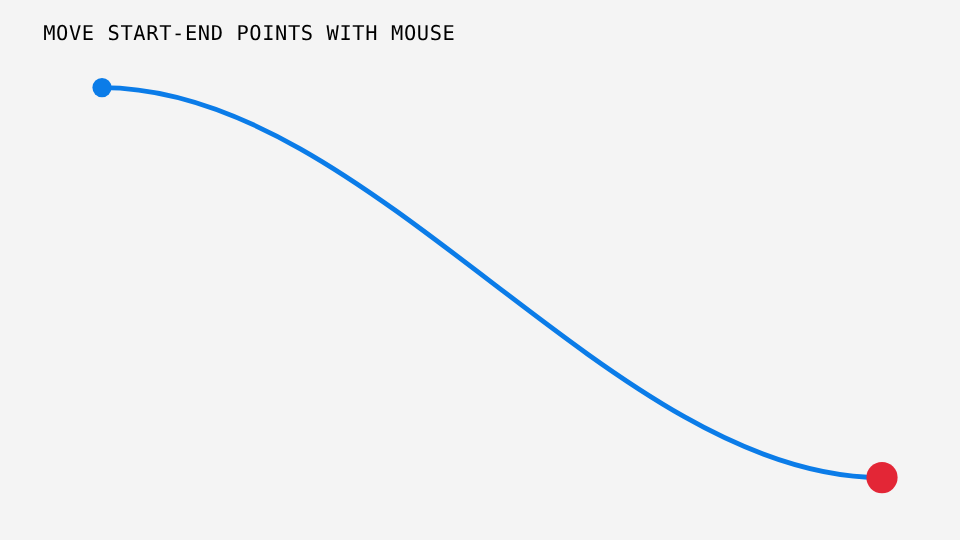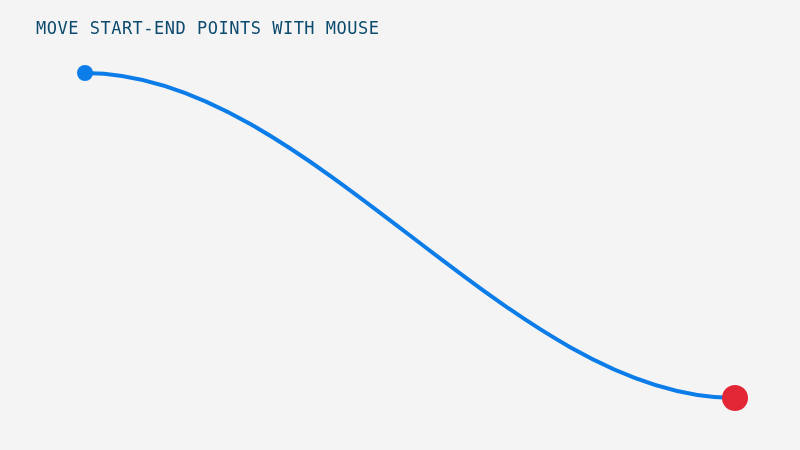--- a/index.html
+++ b/index.html
@@ -66,17 +66,17 @@
     <svg id="scene" width="800" height="450" viewBox="0 0 800 450">
 
       <path class="curve-path" stroke="#0b7ce8" stroke-width="4" d="M 85 73 C 310 73 510 398 735 398"></path>
 
       <circle class="handle" cy="73" r="8" fill="#0b7ce8" cx="85"></circle>
 
       <circle class="handle" cy="398" r="13" fill="#e32636" cx="735"></circle>
 
     </svg>
 
-    <div id="title" style="color: #0c4a6e; padding-left: 23px;">MOVE START-END POINTS WITH MOUSE</div>
+    <div id="title" style="color: #000000; padding-left: 23px;">MOVE START-END POINTS WITH MOUSE</div>
 
   </div>
 
 </div>
 
 </body></html>

